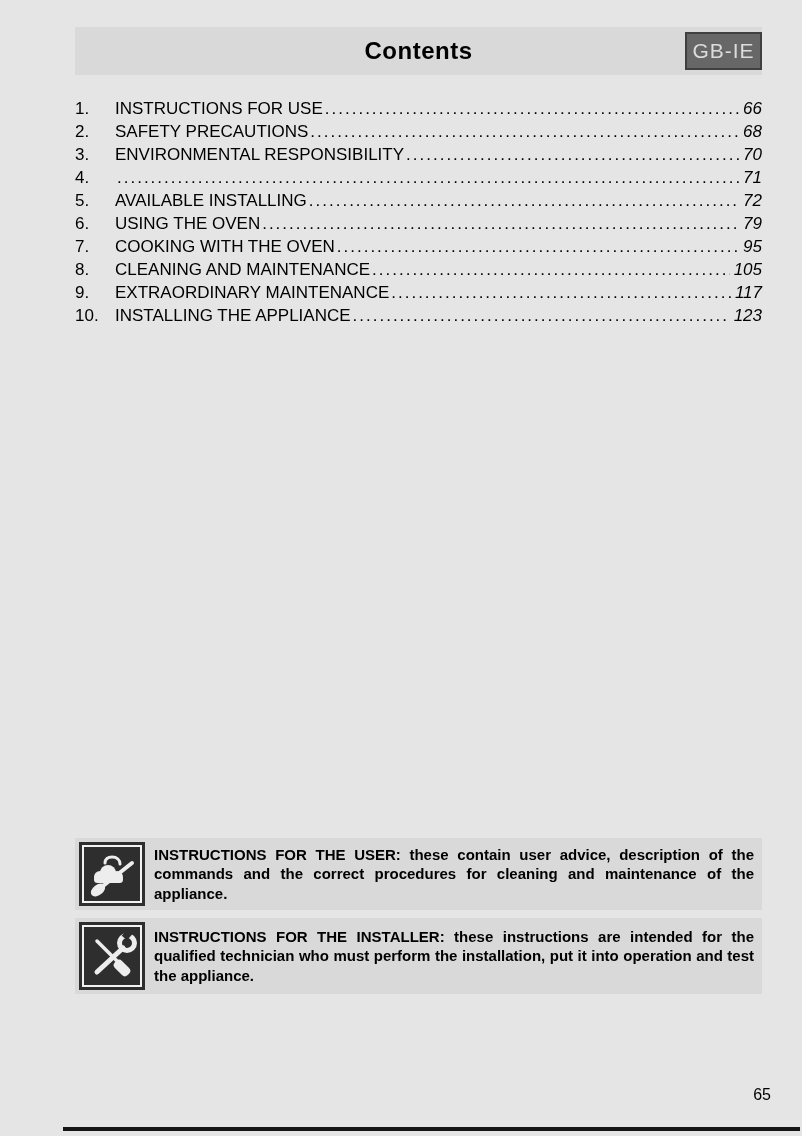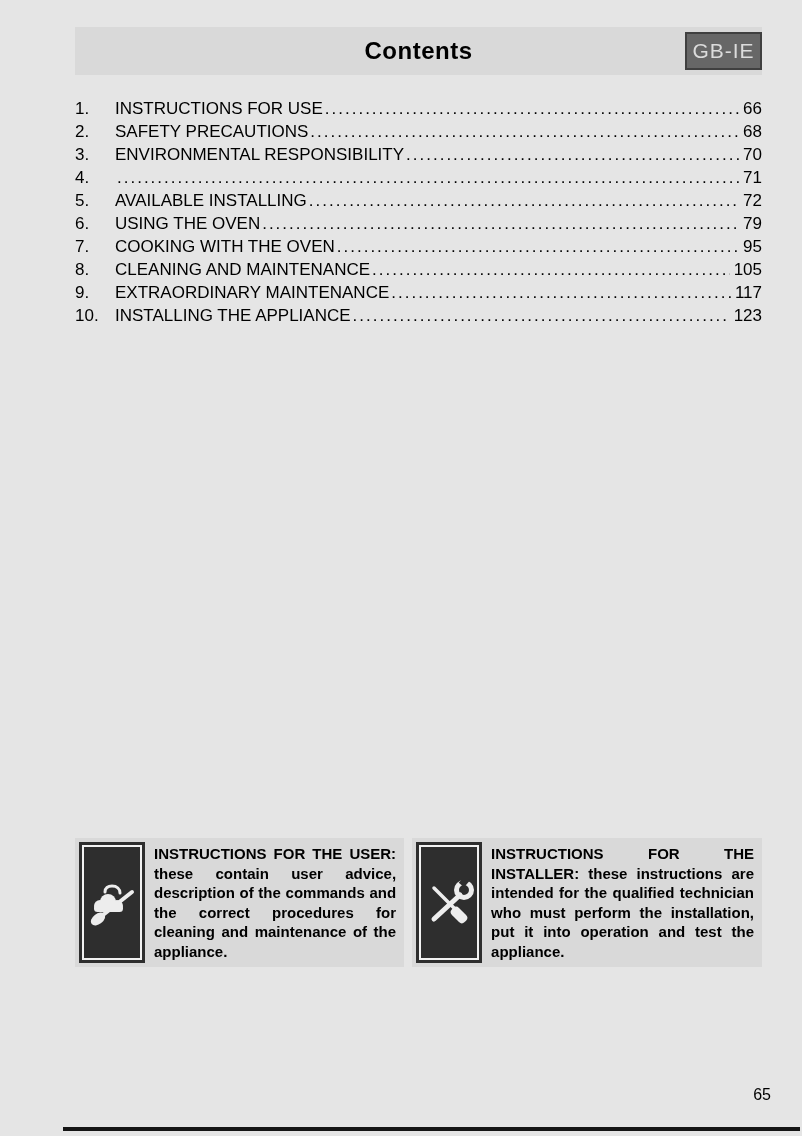--- a/index.html
+++ b/index.html
@@ -12,24 +12,24 @@
   .contents-title { width:100%; height:48px; line-height:48px; text-align:center; font-size:24px; font-weight:bold; letter-spacing:0.5px; }
   .region-badge { position:absolute; right:0; top:5px; width:77px; height:38px; background:#676767; border:2px solid #404040; color:#dcdcdc; font-size:21px; line-height:33px; text-align:center; letter-spacing:1px; }
 
   
   .toc { position:absolute; left:75px; top:97px; width:687px; list-style:none; }
   .toc-row { display:flex; align-items:baseline; line-height:23px; font-size:17px; }
   .toc-num { flex:none; width:40px; }
   .toc-label { flex:none; white-space:nowrap; }
   .toc-leader { flex:1 1 auto; overflow:hidden; white-space:nowrap; letter-spacing:2px; padding:0 2px; }
   .toc-leader::after { content:"........................................................................................................................."; }
-  .toc-page { flex:none; padding-left:4px; }
+  .toc-page { flex:none; padding-left:4px;font-style:italic; }
 
   
-  .notes { position:absolute; left:75px; top:838px; width:687px; display:flex; gap:8px; }
+  .notes { position:absolute; left:75px; top:838px; width:687px; display:flex; flex-direction:column; gap:8px; }
   .note { background:#d9d9d9; display:flex; align-items:stretch; padding:4px; min-height:72px; }
   .note:last-child { min-height:76px; }
   .note-icon { flex:none; width:66px; background:#2e2e2e; padding:3px; display:flex; }
   .note-icon-frame { flex:1; border:2px solid #f2f2f2; display:flex; align-items:center; justify-content:center; overflow:hidden; }
   .note-text { flex:1; align-self:center; padding:2px 4px 2px 9px; font-size:15px; font-weight:bold; line-height:19.5px; text-align:justify; }
 
   
   .page-number { position:absolute; top:1086px; right:31px; font-size:16px; }
   .bottom-rule { position:absolute; left:63px; right:2px; top:1127px; height:4px; background:#151515; }
 </style>

